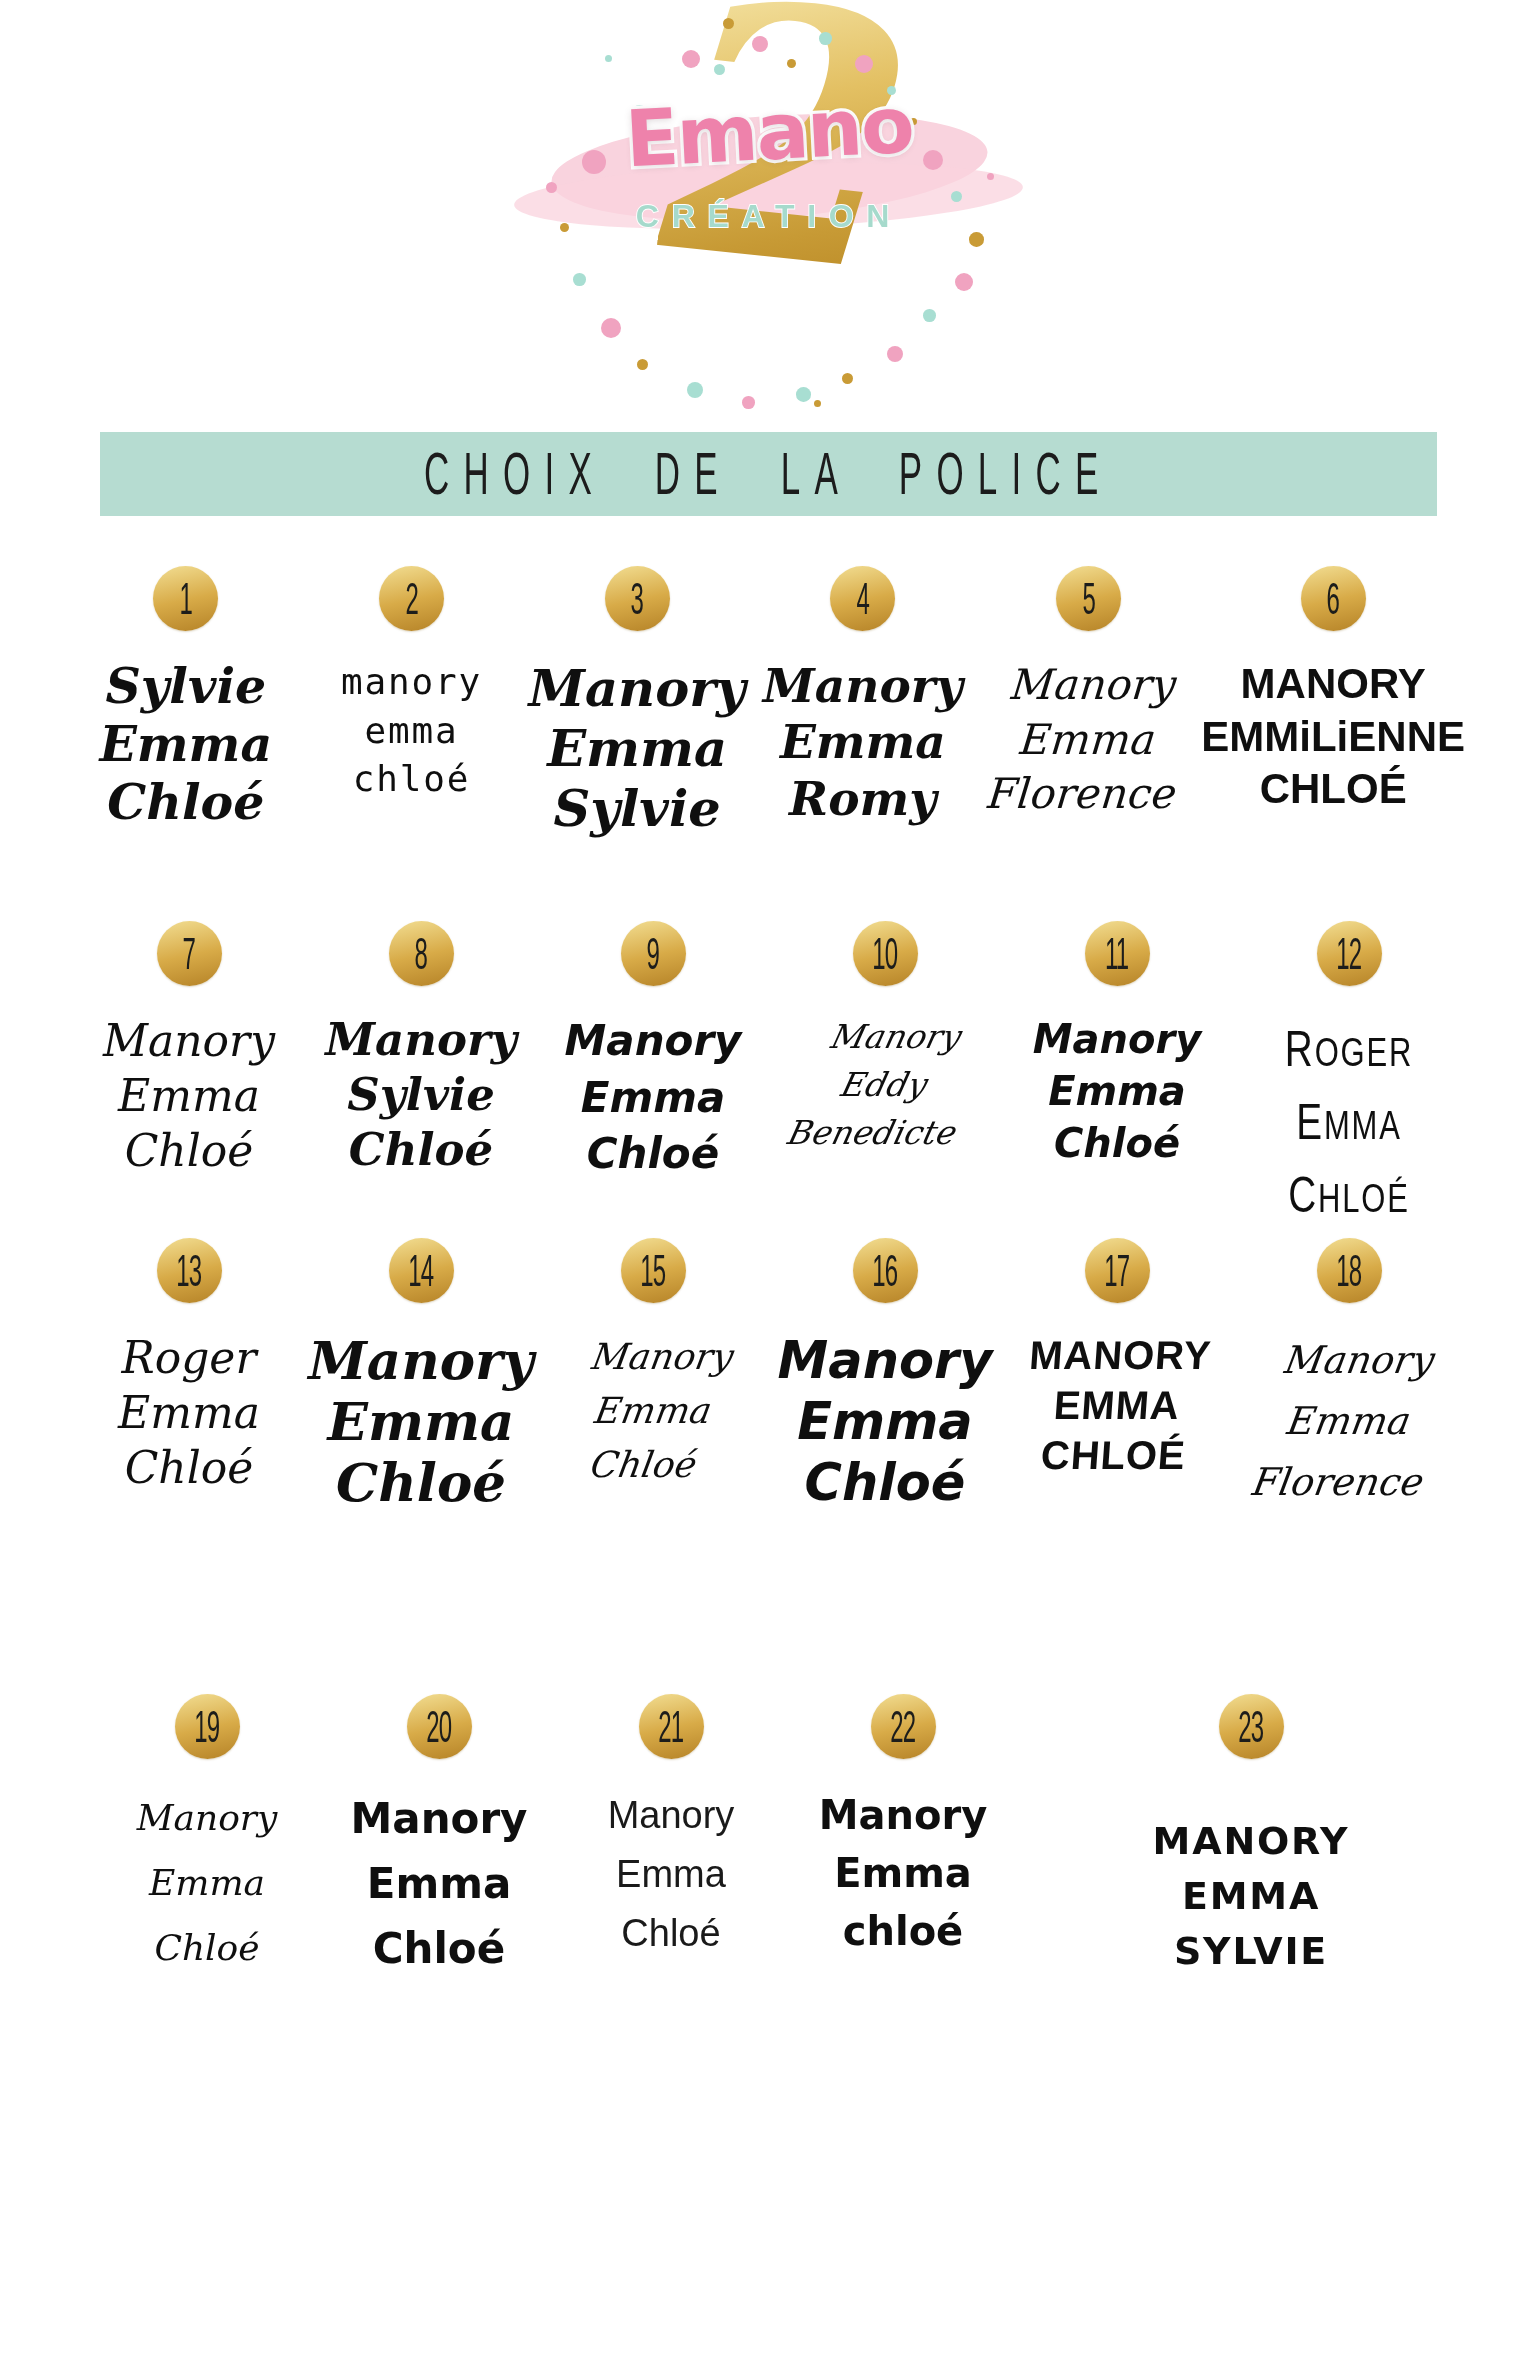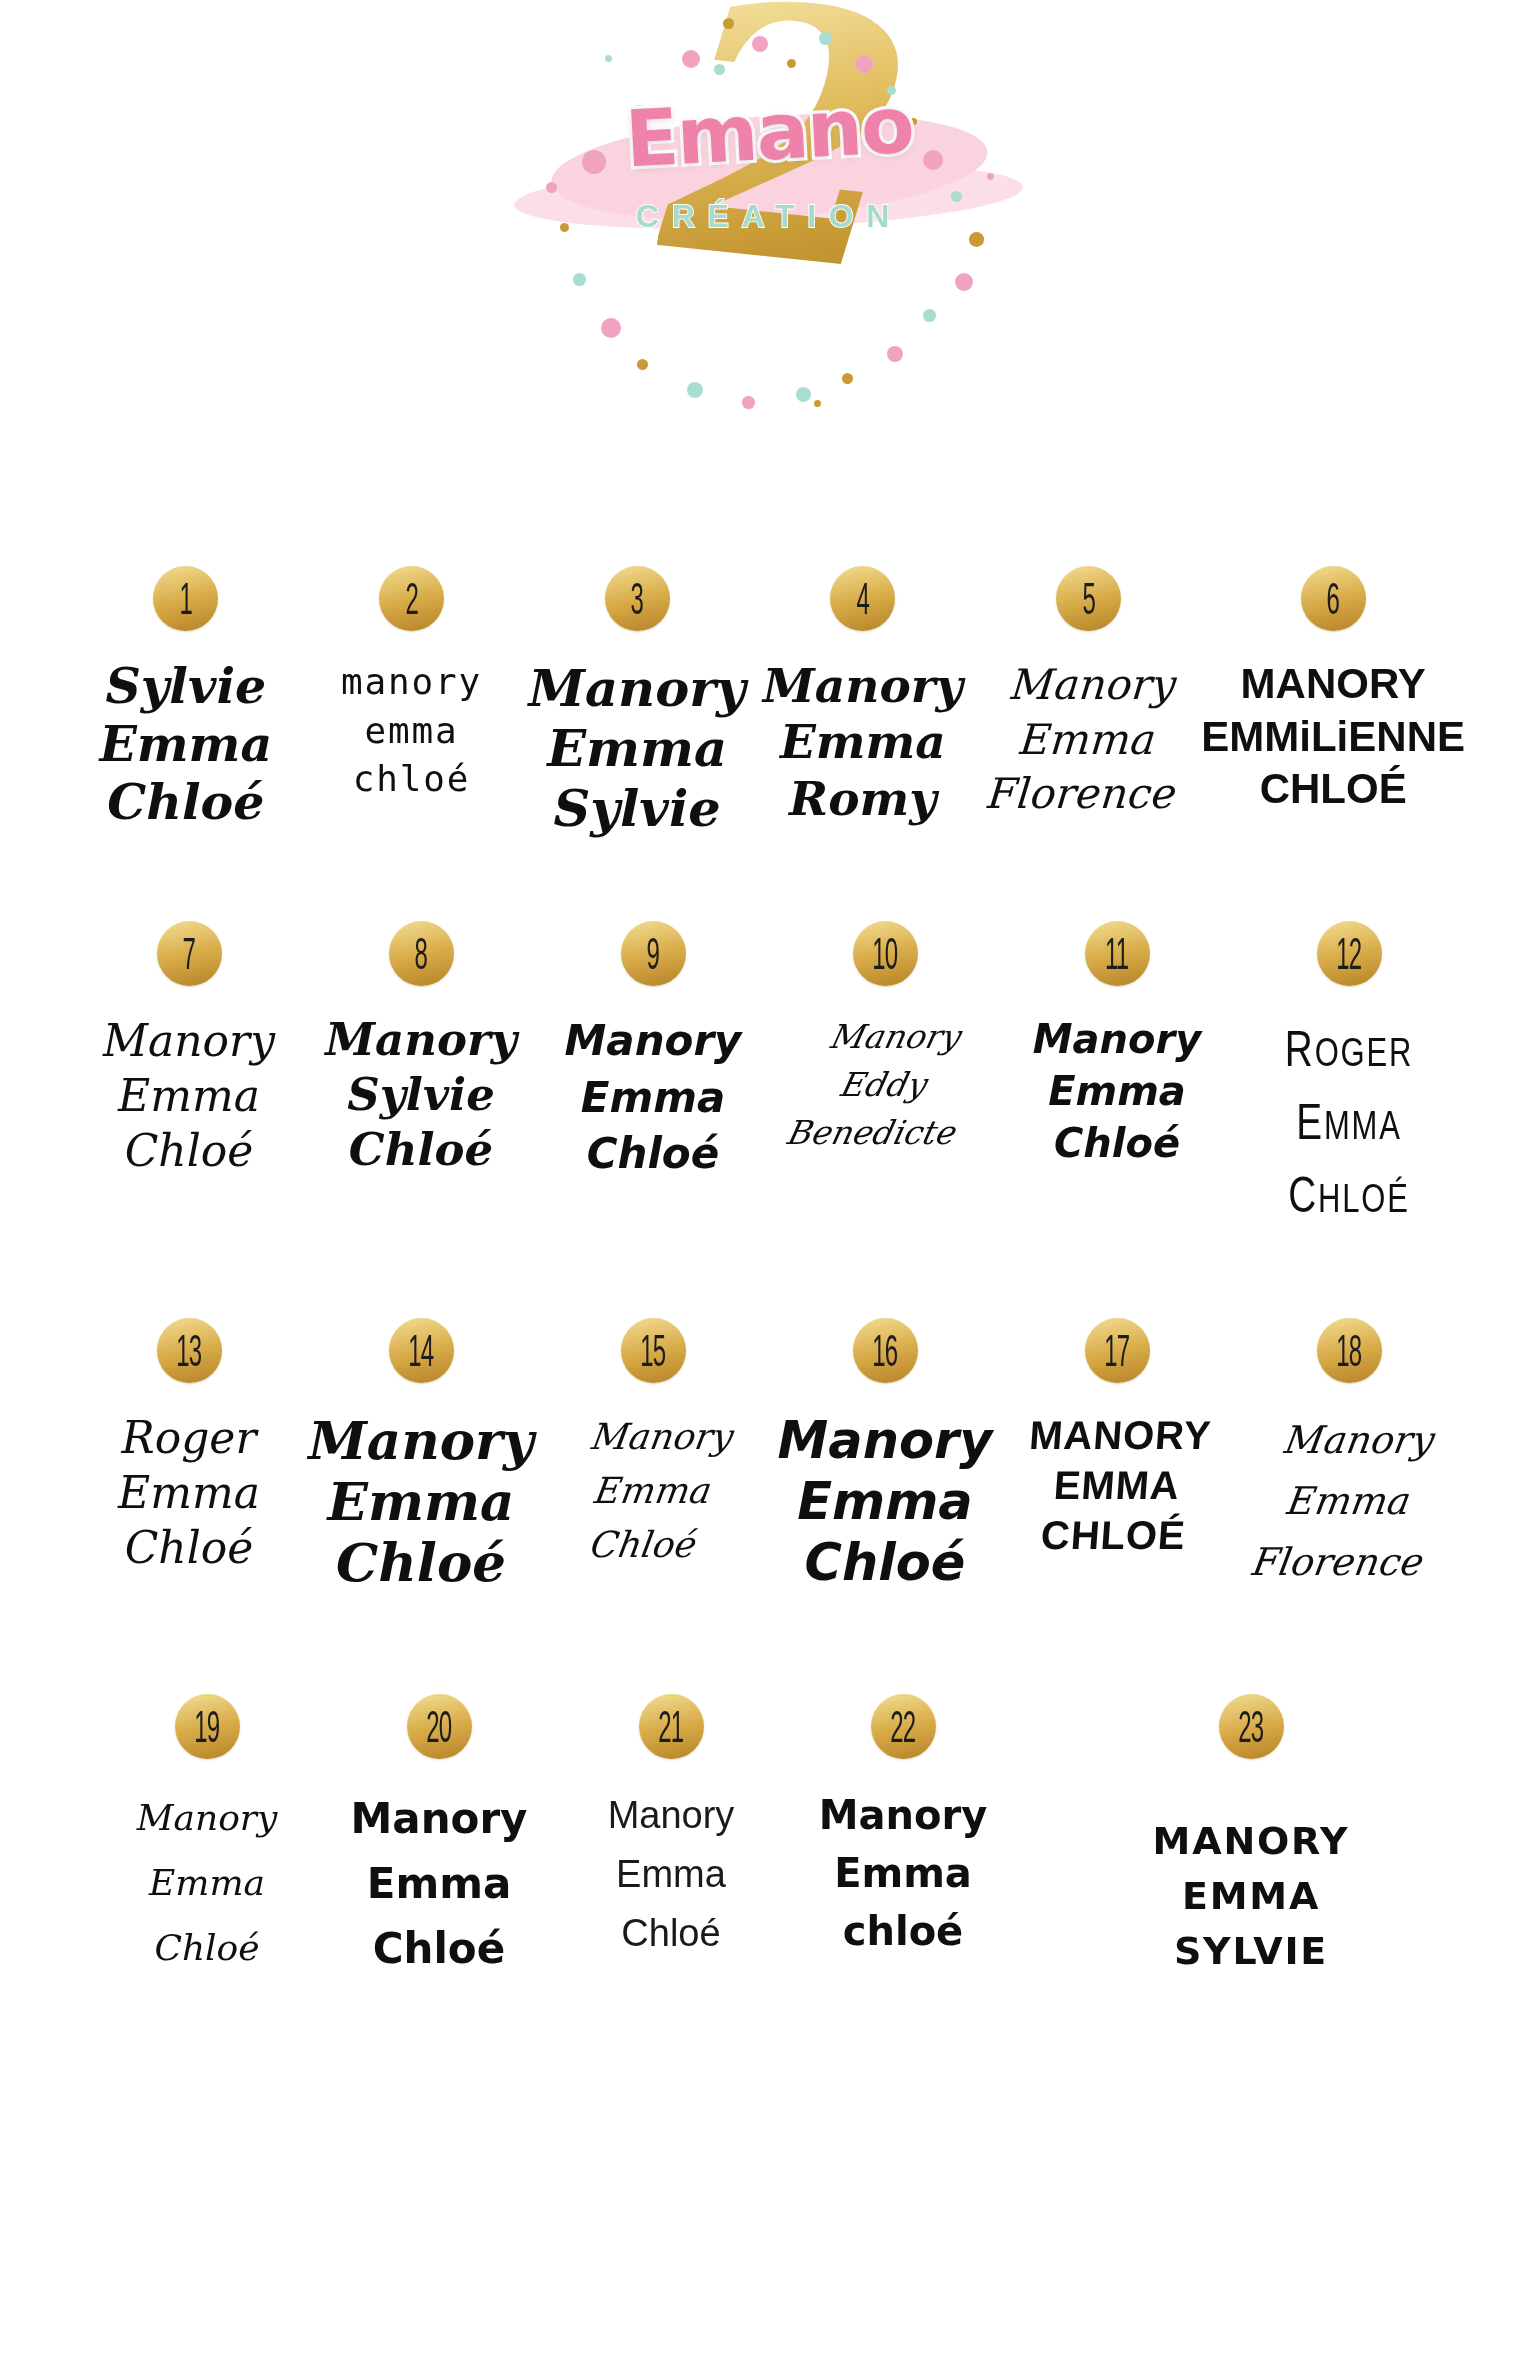--- a/index.html
+++ b/index.html
@@ -28,21 +28,21 @@
 
   
   #banner{position:absolute;left:100px;top:432px;width:1337px;height:84px;
         background:var(--banner_bg,#b6dcd1);display:flex;align-items:center;justify-content:center;}
   #banner-title{font-family:"Liberation Sans",sans-serif;font-size:38px;color:#1c1c1c;
         letter-spacing:15.5px;word-spacing:27px;transform:scale(.92,1.55);white-space:nowrap;}
 
   
   .grid{position:absolute;left:73px;width:1392px;display:grid;
         grid-template-columns:repeat(6,1fr);}
-  #row1{top:566px;} #row2{top:921px;} #row3{top:1318px;}
+  #row1{top:566px;} #row2{top:921px;} #row3{top:1238px;}
   #row4{top:1694px;left:91px;}
   .cell{display:flex;flex-direction:column;align-items:center;}
   .cell.span2{grid-column:5 / span 2;gap:28px;}
   .badge{width:65px;height:65px;border-radius:50%;flex:0 0 auto;
         background:linear-gradient(168deg,var(--gold_light,#eed687) 8%,var(--gold_mid,#d8ab48) 52%,var(--gold_dark,#b8862a) 96%);
         display:flex;align-items:center;justify-content:center;
         box-shadow:0 0.9px 1.8px rgba(120,90,20,.25);}
   .badge-num{font-family:"Liberation Sans",sans-serif;font-size:30px;color:#1d1d1b;
         transform:scale(.8,1.5);letter-spacing:-0.9px;}
   .sample{margin-top:27px;text-align:center;color:#0f0f0f;}
@@ -112,20 +112,23 @@
         <div class="dot" style="left: 64px; top: 223px; width: 9px; height: 9px; background: var(--dot_gold);"></div>
         <div class="dot" style="left: 109px; top: 55px; width: 7.3px; height: 7.3px; background: var(--dot_teal);"></div>
         <div class="dot" style="left: 491px; top: 173px; width: 7.3px; height: 7.3px; background: var(--dot_pink);"></div>
         <div class="dot" style="left: 50px; top: 182px; width: 11px; height: 11px; background: var(--dot_pink);"></div>
         <div class="dot" style="left: 318px; top: 400px; width: 7.3px; height: 7.3px; background: var(--dot_gold);"></div>
       </div>
     <div id="brand">Emano</div>
     <div id="brand-sub">CRÉATION</div>
   </div>
 
+  <div id="banner">
+    <span id="banner-title">CHOIX DE LA POLICE</span>
+  </div>
 
   <div class="grid" id="row1">
     <div class="cell">
       <div class="badge">
           <span class="badge-num">1</span>
         </div>
       <div class="sample f1">
         <div class="line">Sylvie</div>
         <div class="line">Emma</div>
         <div class="line">Chloé</div>

